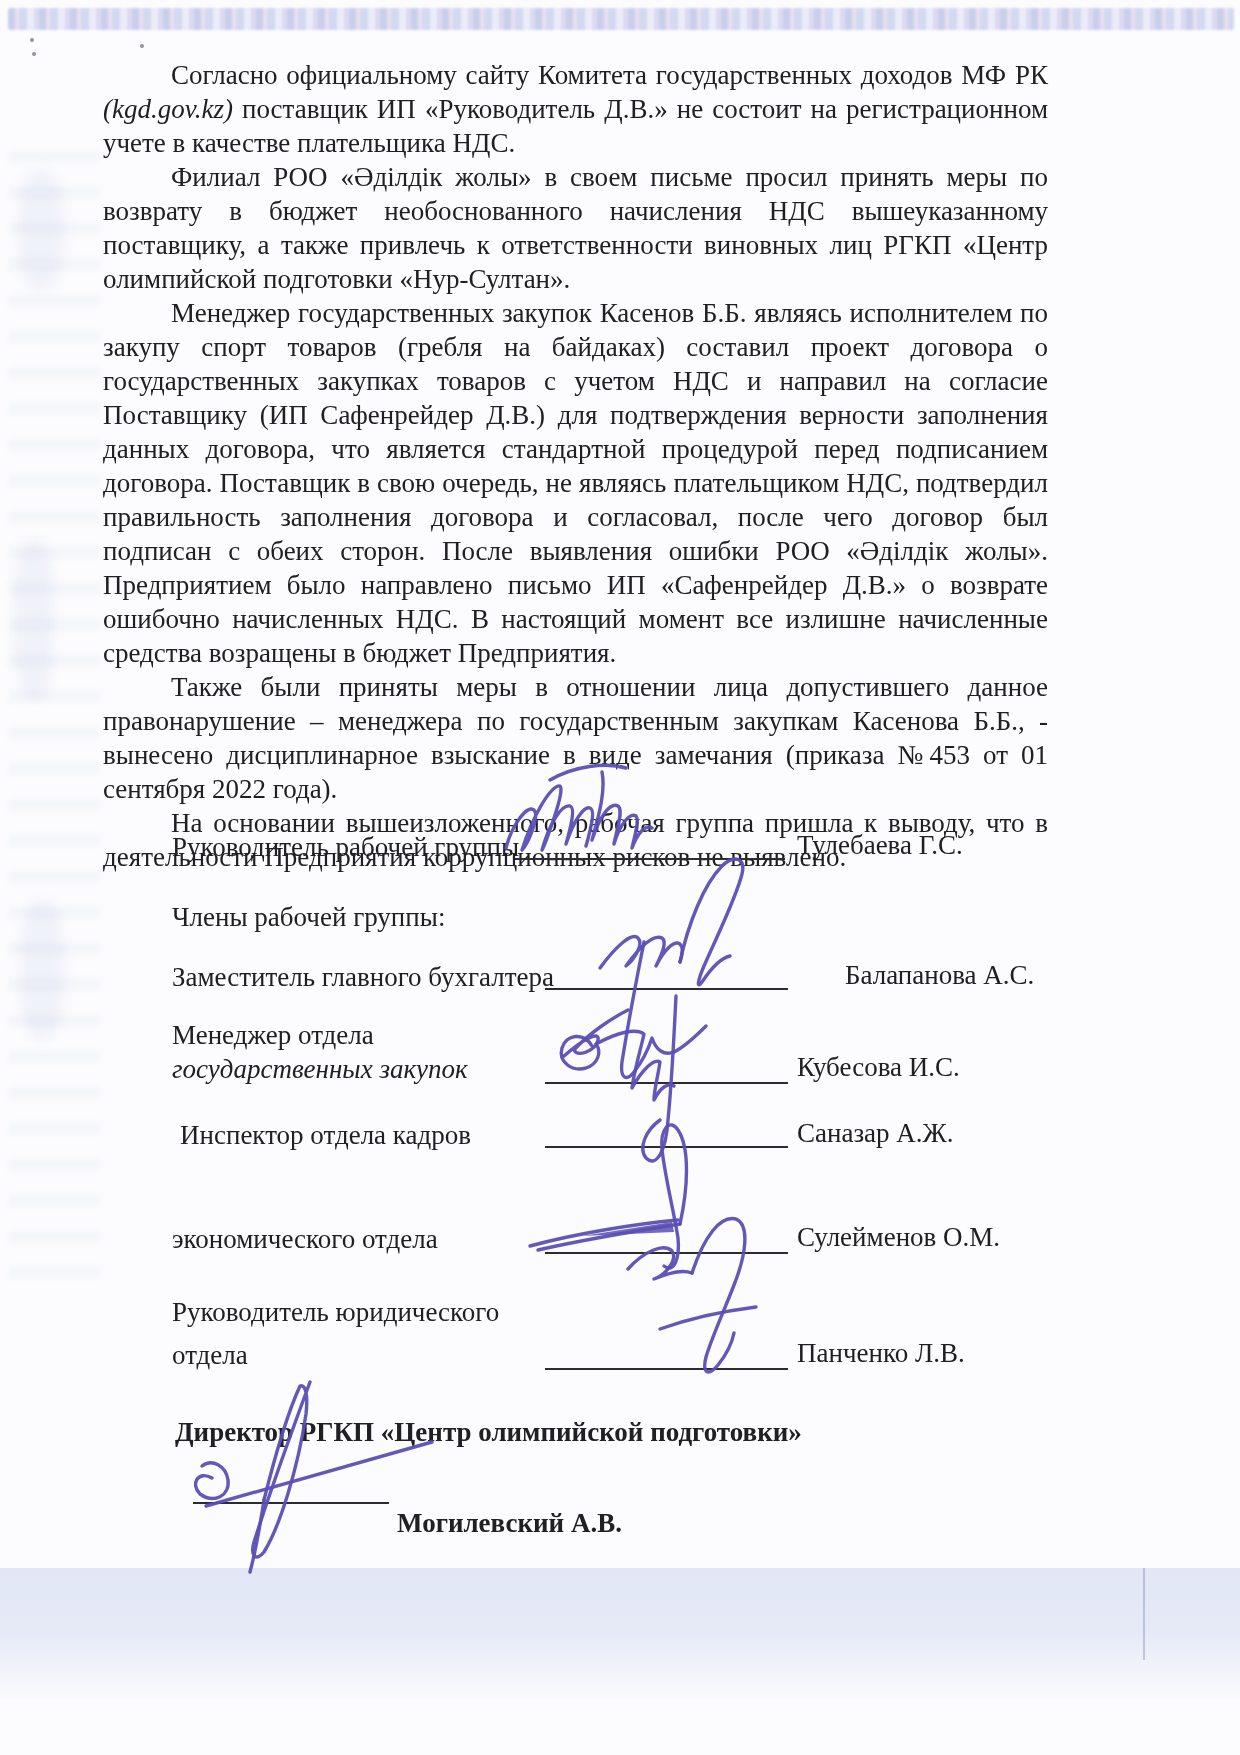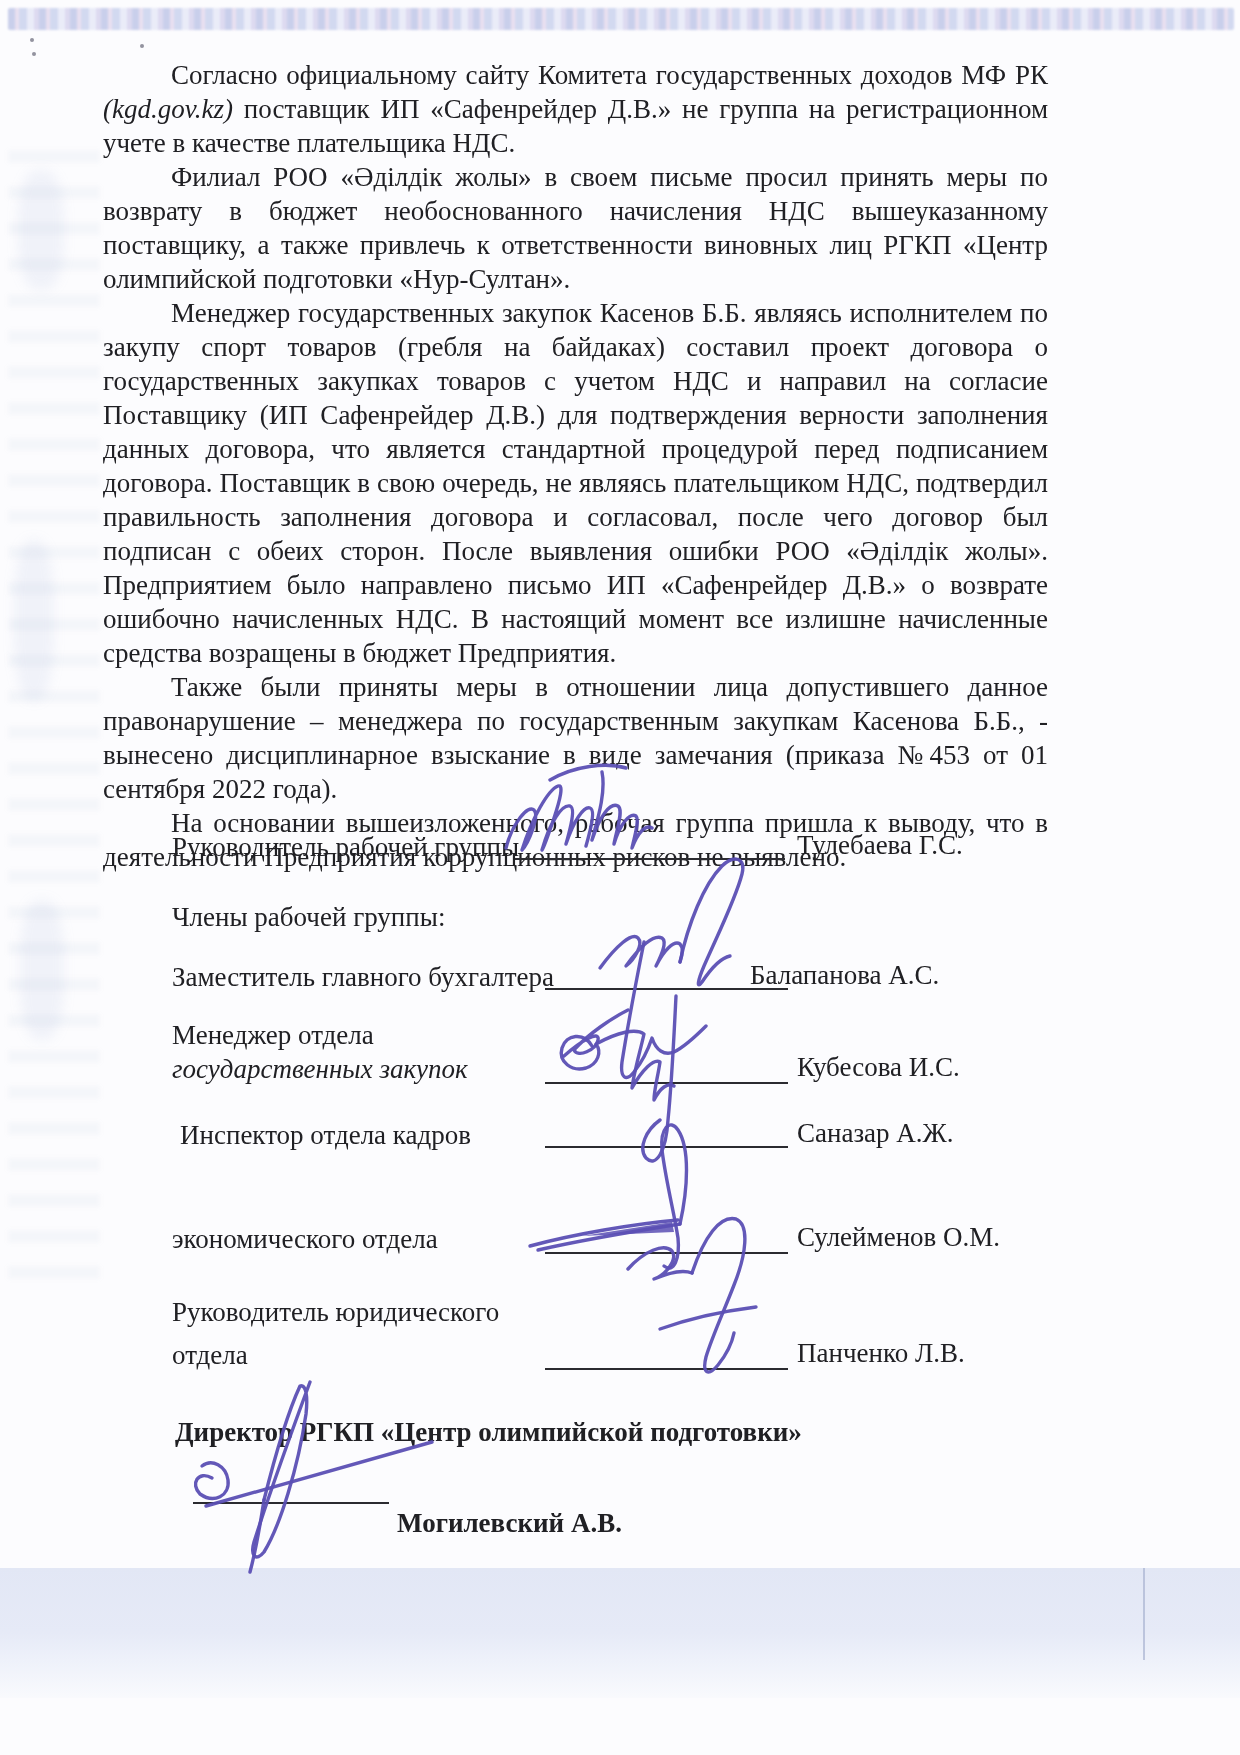--- a/index.html
+++ b/index.html
@@ -72,40 +72,40 @@
   <div class="band-line"></div>
   <div class="left-bleed"></div>
   <div class="smudge" style="left:18px;top:170px;width:46px;height:120px;"></div>
   <div class="smudge" style="left:14px;top:540px;width:40px;height:160px;"></div>
   <div class="smudge" style="left:20px;top:900px;width:44px;height:140px;"></div>
   <div class="speck" style="left:30px;top:38px;"></div>
   <div class="speck" style="left:32px;top:52px;"></div>
   <div class="speck" style="left:140px;top:44px;"></div>
 
   <div class="body-text">
-    <p><span>Согласно официальному сайту Комитета государственных доходов МФ РК </span><span class="italic">(kgd.gov.kz)</span><span> поставщик ИП «Сафенрейдер Д.В.» не группа на регистрационном учете в качестве плательщика НДС.</span></p>
+    <p><span>Согласно официальному сайту Комитета государственных доходов МФ РК </span><span class="italic">(kgd.gov.kz)</span><span> поставщик ИП «Руководитель Д.В.» не состоит на регистрационном учете в качестве плательщика НДС.</span></p>
     <p>Филиал РОО «Әділдік жолы» в своем письме просил принять меры по возврату в бюджет необоснованного начисления НДС вышеуказанному поставщику, а также привлечь к ответственности виновных лиц РГКП «Центр олимпийской подготовки «Нур-Султан».</p>
     <p>Менеджер государственных закупок Касенов Б.Б. являясь исполнителем по закупу спорт товаров (гребля на байдаках) составил проект договора о государственных закупках товаров с учетом НДС и направил на согласие Поставщику (ИП Сафенрейдер Д.В.) для подтверждения верности заполнения данных договора, что является стандартной процедурой перед подписанием договора. Поставщик в свою очередь, не являясь плательщиком НДС, подтвердил правильность заполнения договора и согласовал, после чего договор был подписан с обеих сторон. После выявления ошибки РОО «Әділдік жолы». Предприятием было направлено письмо ИП «Сафенрейдер Д.В.» о возврате ошибочно начисленных НДС. В настоящий момент все излишне начисленные средства возращены в бюджет Предприятия.</p>
     <p>Также были приняты меры в отношении лица допустившего данное правонарушение – менеджера по государственным закупкам Касенова Б.Б., - вынесено дисциплинарное взыскание в виде замечания (приказа №453 от 01 сентября 2022 года).</p>
     <p>На основании вышеизложенного, рабочая группа пришла к выводу, что в деятельности Предприятия коррупционных рисков не выявлено.</p>
   </div>
 
   <div class="abs lbl" style="left:172px;top:830px;">Руководитель рабочей группы</div>
   <span class="abs uline" style="left:515px;top:834px;width:270px;"></span>
   <div class="abs sig-name" style="left:797px;top:830px;">Тулебаева Г.С.</div>
   <svg class="sig" style="left:498px;top:752px;" width="170" height="115" viewBox="0 0 170 115">
     <path d="M8,96 C14,72 30,52 36,58 C42,64 30,92 24,98 C34,66 50,38 60,34 C66,32 62,48 56,66 C50,84 46,96 44,98 C52,70 64,52 72,54 C78,56 72,78 68,92 C76,68 86,54 92,56 C98,58 92,80 88,94"></path>
     <path d="M52,28 C76,14 108,10 128,16 M104,20 C108,40 100,66 94,88 C102,64 112,50 120,54 C126,58 118,80 116,92 C122,72 132,60 138,64 C142,68 136,86 134,96 C140,80 148,72 154,76"></path>
   </svg>
 
   <div class="abs lbl" style="left:172px;top:900px;">Члены рабочей группы:</div>
 
   <div class="abs lbl" style="left:172px;top:960px;">Заместитель главного бухгалтера</div>
   <span class="abs uline" style="left:545px;top:964px;width:243px;"></span>
-  <div class="abs sig-name" style="left:750px;top:960px;">Балапанова А.С.</div>
+  <div class="abs sig-name" style="left:845px;top:960px;">Балапанова А.С.</div>
   <svg class="sig" style="left:588px;top:850px;" width="190" height="145" viewBox="0 0 190 145">
     <path d="M12,118 C28,96 44,82 50,88 C56,94 46,110 38,116 C52,96 66,84 74,88 C80,92 72,108 68,116 C76,100 86,90 92,94 C96,98 94,106 92,112"></path>
     <path d="M92,112 C100,74 116,34 134,16 C146,4 158,8 154,24 C148,48 130,84 116,116 C110,130 108,140 114,132 C122,120 132,108 142,106"></path>
   </svg>
 
   <div class="abs lbl" style="left:172px;top:1018px;">Менеджер отдела</div>
   <div class="abs lbl" style="left:172px;top:1052px;font-style:italic;">государственных закупок</div>
   <span class="abs uline" style="left:545px;top:1058px;width:243px;"></span>
   <div class="abs sig-name" style="left:797px;top:1052px;">Кубесова И.С.</div>
   <svg class="sig" style="left:552px;top:928px;" width="185" height="175" viewBox="0 0 185 175">

